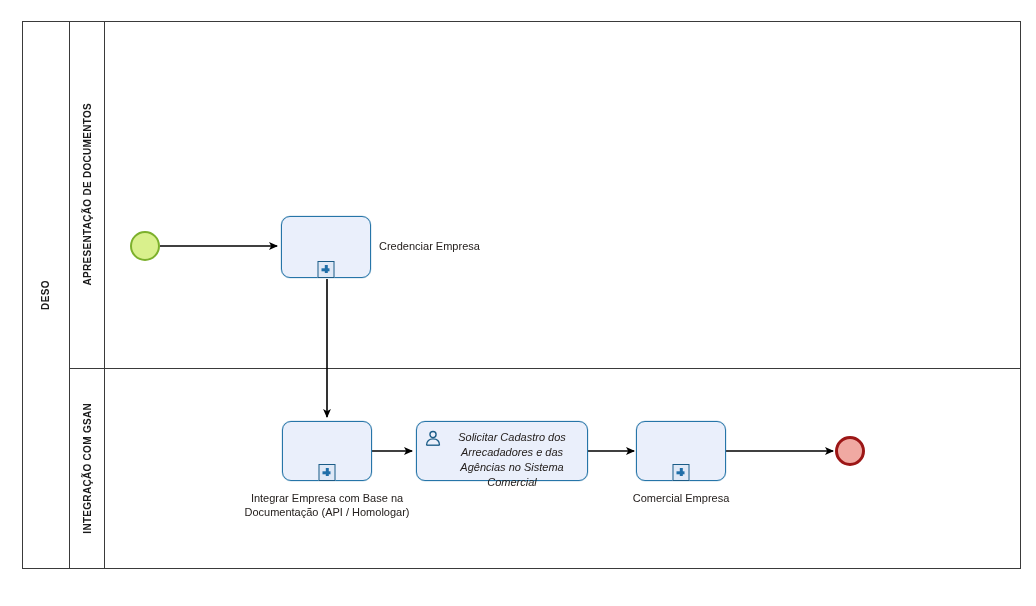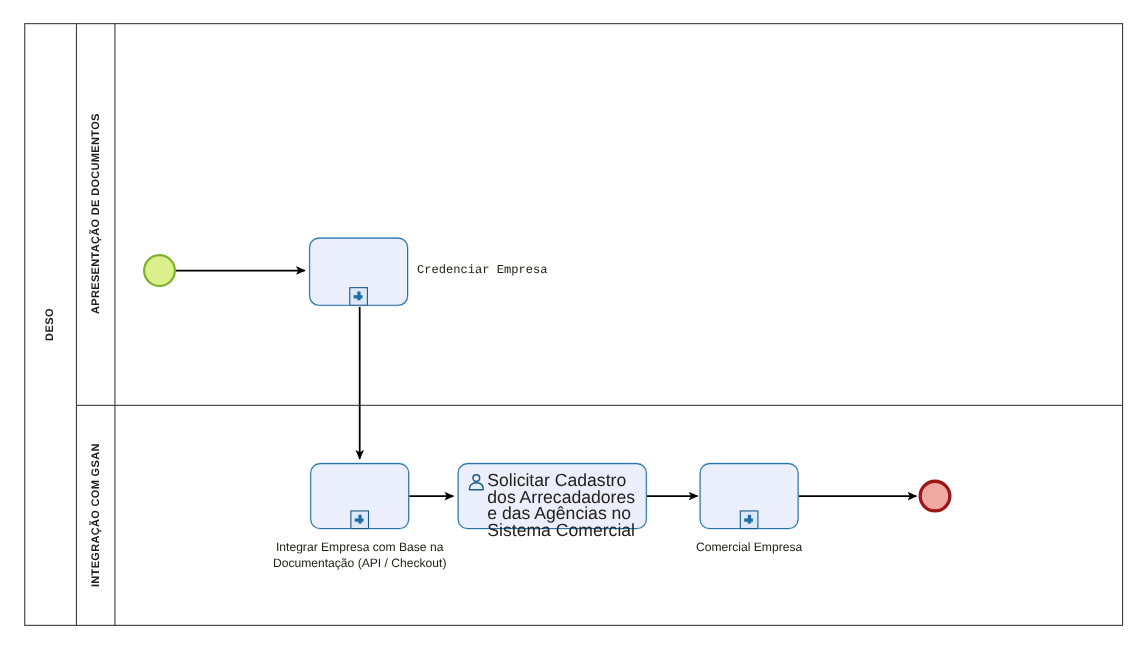--- a/index.html
+++ b/index.html
@@ -112,24 +112,26 @@
     background: #eaeffb;
     border: 1.8px solid #2675a8;
     border-radius: 9px;
     box-shadow: 0 0 0 0.5px rgba(38,117,168,0.25);
   }
   .task-inner-text {
     position: absolute;
     left: 0; right: 0;
     top: 8px;
     padding: 0 6px 0 26px;
-    font-size: 16px;
+    font-size: 11px;
     line-height: 15px;
     color: #25201e;
-    box-sizing: border-box;
+    text-align: center;
+    box-sizing: border-box;
+    font-style: italic;
   }
   .task-ext-label {
     position: absolute;
     font-size: 11px;
     line-height: 14px;
     color: #25201e;
     text-align: center;
     white-space: pre-line;
   }
 
@@ -217,27 +219,27 @@
     <path d="M588,451 L634,451" stroke="#000000" stroke-width="1.6" fill="none" marker-end="url(#arrowhead)"></path>
 
     <path d="M726,451 L833,451" stroke="#000000" stroke-width="1.6" fill="none" marker-end="url(#arrowhead)"></path>
   </svg>
 
   <div class="event start-event" style="left:130px; top:231px;"></div>
 
   <div class="task" style="left:281px; top:216px; width:90px; height:62px;">
     <div class="subprocess-marker"></div>
   </div>
-  <div class="task-ext-label" style="left:379px; top:239px; width:160px; text-align:left;font-family:Liberation Mono, monospace;">Credenciar Empresa</div>
+  <div class="task-ext-label" style="left:379px; top:239px; width:160px; text-align:left;">Credenciar Empresa</div>
 
   <div class="task" style="left:282px; top:421px; width:90px; height:60px;">
     <div class="subprocess-marker"></div>
   </div>
   <div class="task-ext-label" style="left:227px; top:491px; width:200px;">Integrar Empresa com Base na
-Documentação (API / Checkout)</div>
+Documentação (API / Homologar)</div>
 
   <div class="task" style="left:416px; top:421px; width:172px; height:60px;">
     <svg class="user-icon" viewBox="0 0 20 20" xmlns="http://www.w3.org/2000/svg">
       <circle cx="10" cy="6.2" r="3.4" fill="#eaeffb" stroke="#1b5c87" stroke-width="1.5"></circle>
       <path d="M2.8,18 C2.8,13.3 6.0,11 10,11 C14.0,11 17.2,13.3 17.2,18" fill="#eaeffb" stroke="#1b5c87" stroke-width="1.5"></path>
       <path d="M2.8,18 L17.2,18" stroke="#1b5c87" stroke-width="1.5"></path>
     </svg>
     <div class="task-inner-text">Solicitar Cadastro dos Arrecadadores e das Agências no Sistema Comercial</div>
   </div>
 

